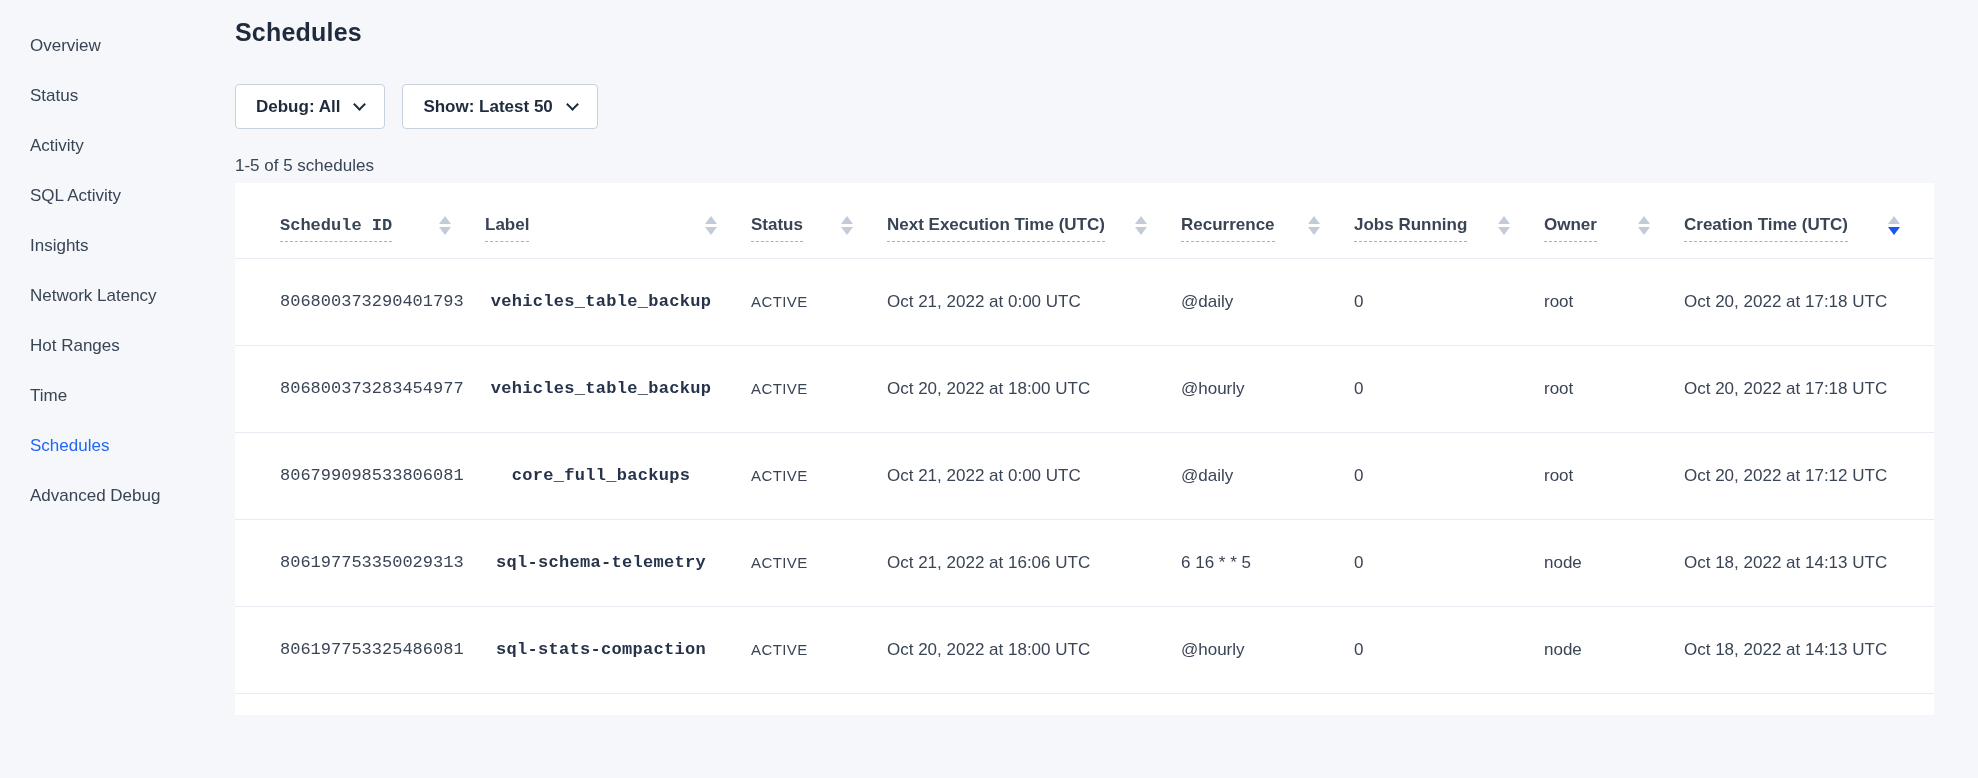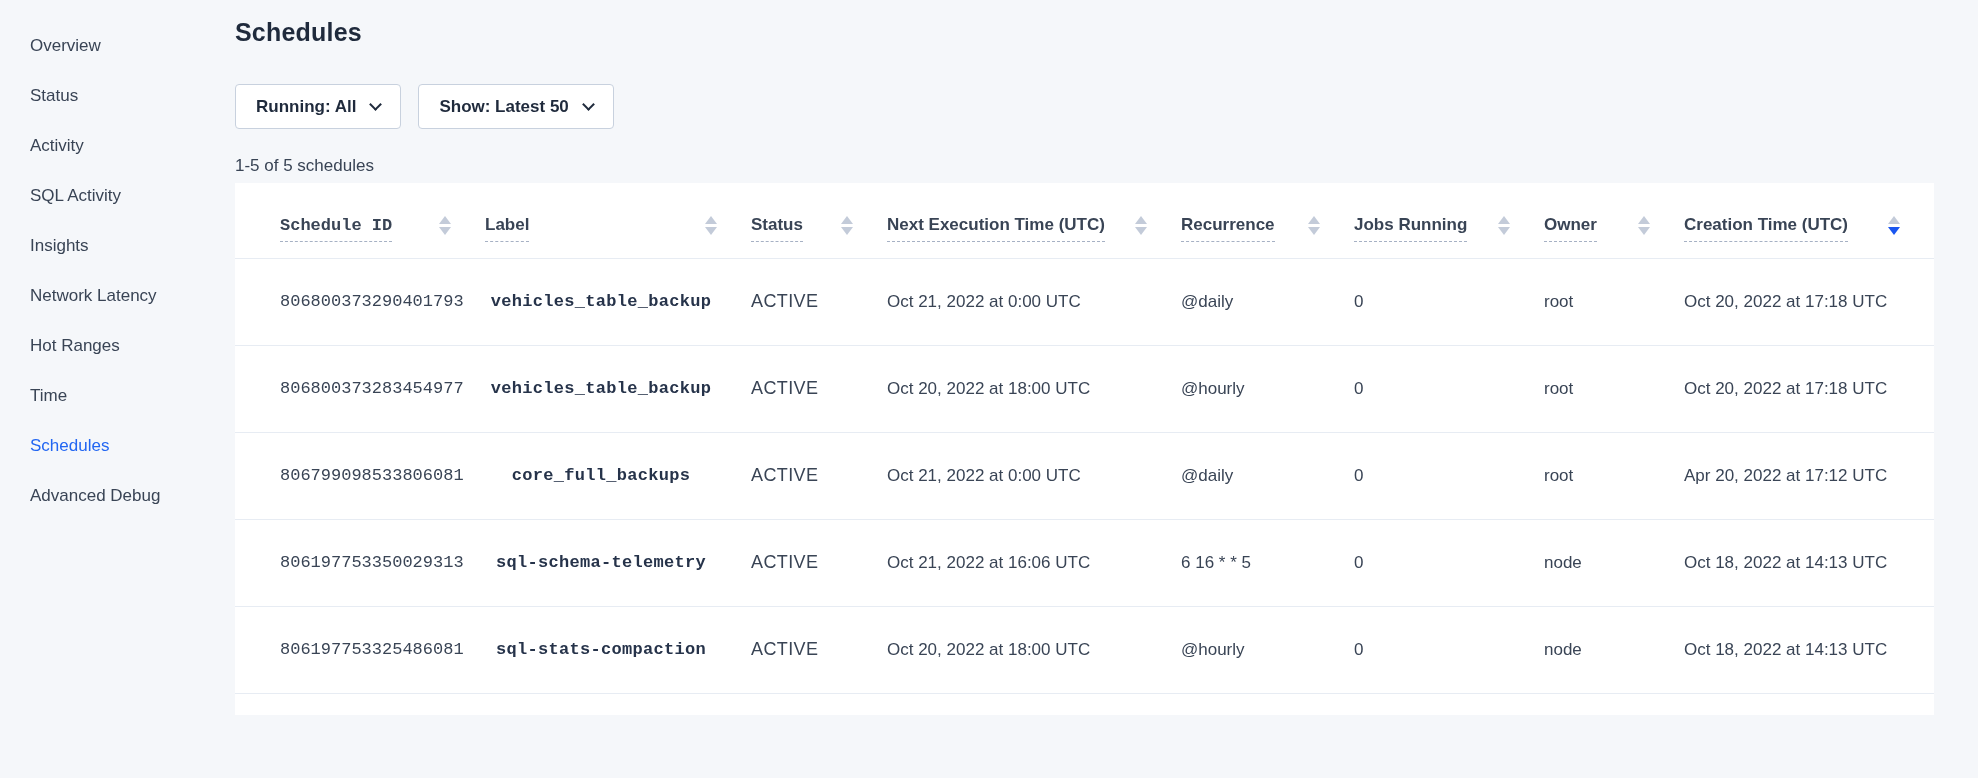--- a/index.html
+++ b/index.html
@@ -97,21 +97,21 @@
   }
   th.first, td.first { padding-left: 45px; font-family: Liberation Mono, monospace; }
   td.cell-label {
     font-family: "Liberation Mono", "DejaVu Sans Mono", monospace;
     font-weight: 700;
     font-size: 17px;
     color: #26334a;
     letter-spacing: 0.3px;
     text-align: center;
   }
-  td.cell-status { font-size: 18px; letter-spacing: 0.4px; }
+  td.cell-status { font-size: 15px; letter-spacing: 0.4px; }
   tbody tr { cursor: pointer; }
 </style>
 </head>
 <body>
 
 <aside class="sidebar">
   <nav>
       <a class="nav-item">Overview</a>
       <a class="nav-item">Status</a>
       <a class="nav-item">Activity</a>
@@ -123,21 +123,21 @@
       <a class="nav-item active">Schedules</a>
       <a class="nav-item">Advanced Debug</a>
     </nav>
 </aside>
 
 <main class="main">
   <h1 class="page-title">Schedules</h1>
 
   <div class="filters">
     <button class="dropdown">
-      <span>Running: All</span>
+      <span>Debug: All</span>
       <span class="chevron"></span>
     </button>
     <button class="dropdown">
       <span>Show: Latest 50</span>
       <span class="chevron"></span>
     </button>
   </div>
 
   <div class="results-count">1-5 of 5 schedules</div>
 
@@ -251,21 +251,21 @@
             <td class="cell-creation_time">Oct 20, 2022 at 17:18 UTC</td>
           </tr>
           <tr>
             <td class="cell-schedule_id first">806799098533806081</td>
             <td class="cell-label">core_full_backups</td>
             <td class="cell-status">ACTIVE</td>
             <td class="cell-next_execution">Oct 21, 2022 at 0:00 UTC</td>
             <td class="cell-recurrence">@daily</td>
             <td class="cell-jobs_running">0</td>
             <td class="cell-owner">root</td>
-            <td class="cell-creation_time">Apr 20, 2022 at 17:12 UTC</td>
+            <td class="cell-creation_time">Oct 20, 2022 at 17:12 UTC</td>
           </tr>
           <tr>
             <td class="cell-schedule_id first">806197753350029313</td>
             <td class="cell-label">sql-schema-telemetry</td>
             <td class="cell-status">ACTIVE</td>
             <td class="cell-next_execution">Oct 21, 2022 at 16:06 UTC</td>
             <td class="cell-recurrence">6 16 * * 5</td>
             <td class="cell-jobs_running">0</td>
             <td class="cell-owner">node</td>
             <td class="cell-creation_time">Oct 18, 2022 at 14:13 UTC</td>

